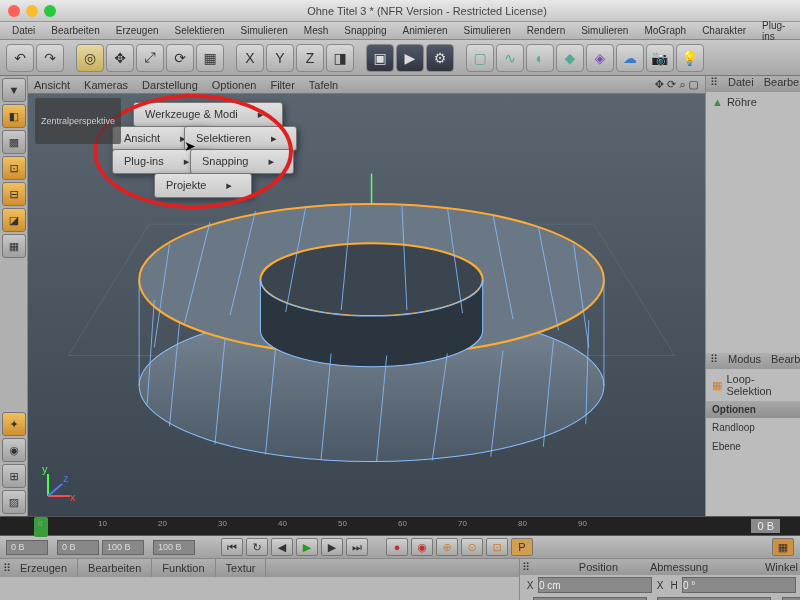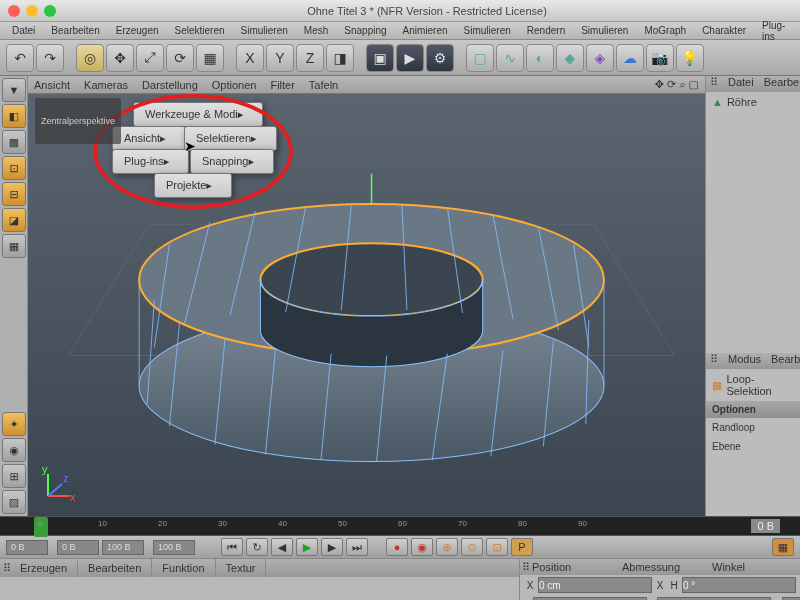--- a/index.html
+++ b/index.html
@@ -14,41 +14,41 @@
 .sep{width:8px}
 .main{display:flex;height:440px}
 .left-palette{width:28px;background:#b0b0b0;display:flex;flex-direction:column;gap:2px;padding:2px;border-right:1px solid #888}
 .pbtn{width:24px;height:24px;background:linear-gradient(#c8c8c8,#a0a0a0);border:1px solid #777;border-radius:3px;display:flex;align-items:center;justify-content:center}
 .pbtn.orange{background:linear-gradient(#f0c060,#d09030)}
 .viewport-wrap{flex:1;display:flex;flex-direction:column}
 .vp-tabs{height:18px;background:linear-gradient(#b8b8b8,#a0a0a0);display:flex;align-items:center;padding:0 6px;gap:14px;font-size:10px;border-bottom:1px solid #777}
 .vp-small{position:absolute;top:98px;left:35px;background:rgba(60,60,60,0.7);color:#ccc;font-size:9px;padding:18px 6px;border-radius:2px}
 .viewport{flex:1;background:linear-gradient(#5a6570,#3a4550);position:relative;overflow:hidden}
 .context-menu{position:absolute;background:linear-gradient(#e0e0e0,#c8c8c8);border:1px solid #777;border-radius:3px;box-shadow:2px 2px 6px rgba(0,0,0,0.4);padding:1px}
-.ctx-item{padding:4px 18px 4px 10px;font-size:10px;white-space:nowrap;display:flex;justify-content:space-between;gap:0}
+.ctx-item{padding:4px 18px 4px 10px;font-size:10px;white-space:nowrap;display:flex;justify-content:space-between;gap:20px}
 .annot-circle{position:absolute;border:4px solid #e02020;border-radius:50%;pointer-events:none}
 .right-panel{width:95px;background:#bcbcbc;border-left:1px solid #888;display:flex;flex-direction:column}
 .rp-tabs{height:16px;background:linear-gradient(#b0b0b0,#989898);display:flex;font-size:9px;padding-left:4px;gap:10px}
 .rp-row{padding:4px 6px;font-size:10px;display:flex;align-items:center;gap:4px}
 .rp-sec{background:linear-gradient(#a8a8a8,#909090);padding:3px 6px;font-size:10px;font-weight:bold}
 .timeline{height:20px;background:#222;display:flex;align-items:center;color:#888;font-size:9px;padding:0;position:relative;border-top:1px solid #555;border-bottom:1px solid #555}
 .timeline .tick{position:absolute;top:2px;font-size:8px;color:#999}
 .tl-cursor{position:absolute;left:34px;top:0;width:14px;height:20px;background:#3a9c3a;border-radius:2px}
 .transport{height:22px;background:linear-gradient(#c0c0c0,#a0a0a0);display:flex;align-items:center;padding:0 6px;gap:3px}
 .tfield{background:#888;border:1px solid #666;color:#ddd;padding:1px 4px;font-size:9px;width:42px;height:15px}
 .tctl{width:22px;height:18px;background:linear-gradient(#d0d0d0,#a8a8a8);border:1px solid #777;border-radius:2px;display:flex;align-items:center;justify-content:center;font-size:11px}
 .tctl.rec{color:#c03030}
 .tctl.play{color:#20a020}
 .bottom{height:106px;display:flex;background:#b8b8b8;border-top:1px solid #888}
 .bl{flex:1;border-right:1px solid #888}
 .bl-tabs{height:18px;background:linear-gradient(#b0b0b0,#989898);display:flex;gap:0;font-size:10px}
 .bl-tab{padding:3px 10px;border-right:1px solid #888}
 .br{width:280px;display:flex;flex-direction:column}
 .coord-tabs{height:16px;background:linear-gradient(#b0b0b0,#989898);display:flex;font-size:9px}
-.coord-tab{flex:1;text-align:left;padding:2px}
+.coord-tab{flex:1;text-align:right;padding:2px}
 .coord-row{display:flex;align-items:center;padding:2px 4px;gap:2px}
 .coord-lbl{width:12px;text-align:center;font-size:10px}
 .coord-fld{flex:1;background:#8a8a8a;border:1px solid #666;color:#eee;padding:2px 0;font-size:10px;height:16px}
 svg.torus{position:absolute;left:0;top:0;width:100%;height:100%}
 .axis-widget{position:absolute;left:12px;bottom:12px;width:40px;height:40px}
 </style>
 </head>
 <body>
 
 <div class="titlebar">

